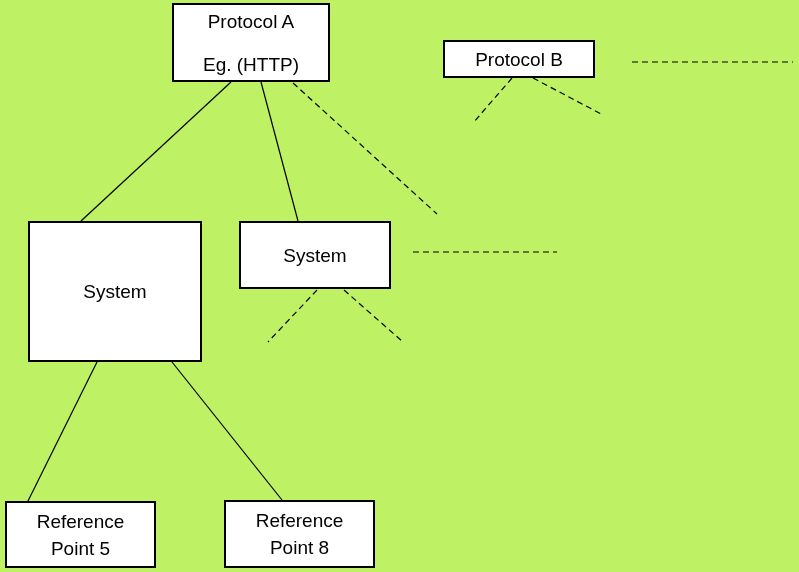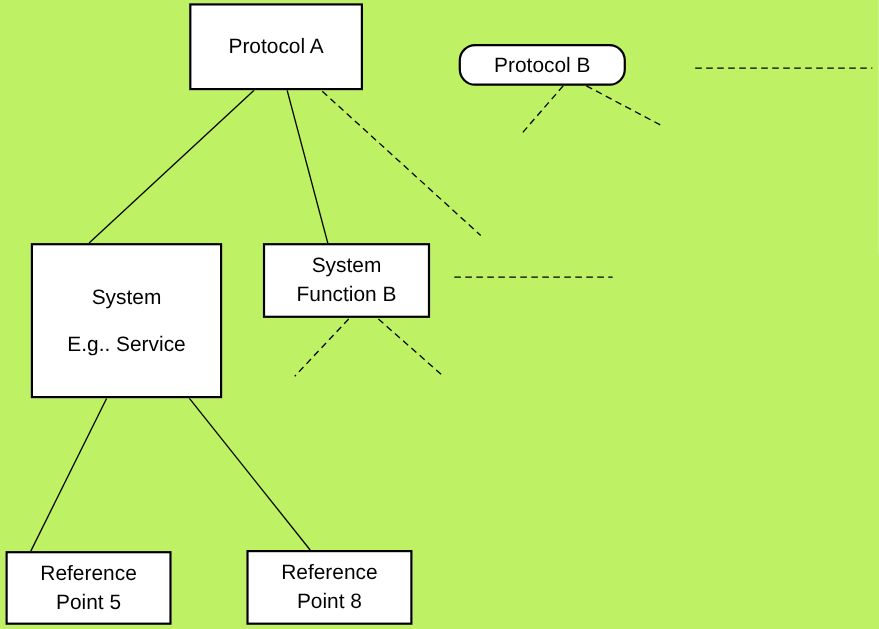--- a/index.html
+++ b/index.html
@@ -33,21 +33,21 @@
     justify-content: center;
     font-size: 19px;
     line-height: 27px;
     color: #000000;
     text-align: center;
     white-space: nowrap;
   }
   .box .gap { margin-top: 16px; }
 
   #protocol-a        { left: 172px; top: 3px;   width: 158px; height: 79px;  }
-  #protocol-b        { left: 417px; top: 40px;  width: 152px; height: 38px; border-radius: 15px;  }
+  #protocol-b        { left: 443px; top: 40px;  width: 152px; height: 38px;  }
   #system-function-a { left: 28px;  top: 221px; width: 174px; height: 141px; }
   #system-function-b { left: 239px; top: 221px; width: 152px; height: 68px;  }
   #reference-point-1 { left: 5px;   top: 501px; width: 151px; height: 67px;  }
   #reference-point-2 { left: 224px; top: 500px; width: 151px; height: 68px;  }
 
   .solid-line  { stroke: #000000; stroke-width: 1.2; fill: none; }
   .dashed-line { stroke: #000000; stroke-width: 1.2; fill: none; stroke-dasharray: 6 4; }
 </style>
 </head>
 <body>
@@ -65,34 +65,33 @@
     <line class="dashed-line" x1="512" y1="78" x2="473" y2="123"></line>
     <line class="dashed-line" x1="533" y1="78" x2="603" y2="115"></line>
     <line class="dashed-line" x1="632" y1="62" x2="793" y2="62"></line>
     <line class="dashed-line" x1="413" y1="252" x2="557" y2="252"></line>
     <line class="dashed-line" x1="317" y1="290" x2="268" y2="342"></line>
     <line class="dashed-line" x1="344" y1="290" x2="403" y2="342"></line>
   </svg>
 
   <div class="box" id="protocol-a">
     <span>Protocol A</span>
+    <span class="gap">Eg. (HTTP)</span>
   </div>
 
   <div class="box" id="protocol-b">
     <span>Protocol B</span>
   </div>
 
   <div class="box" id="system-function-a">
     <span>System</span>
-    <span class="gap">E.g.. Service</span>
   </div>
 
   <div class="box" id="system-function-b">
     <span>System</span>
-    <span>Function B</span>
   </div>
 
   <div class="box" id="reference-point-1">
     <span>Reference</span>
     <span>Point 5</span>
   </div>
 
   <div class="box" id="reference-point-2">
     <span>Reference</span>
     <span>Point 8</span>

